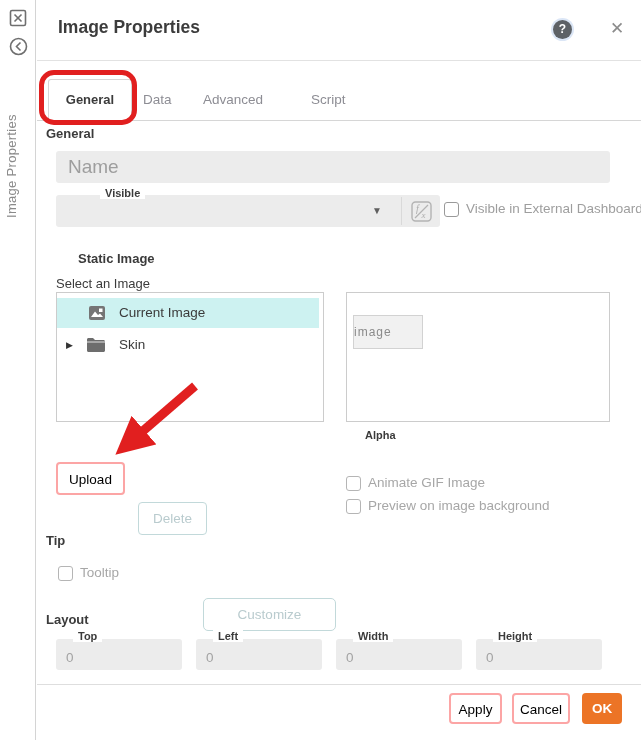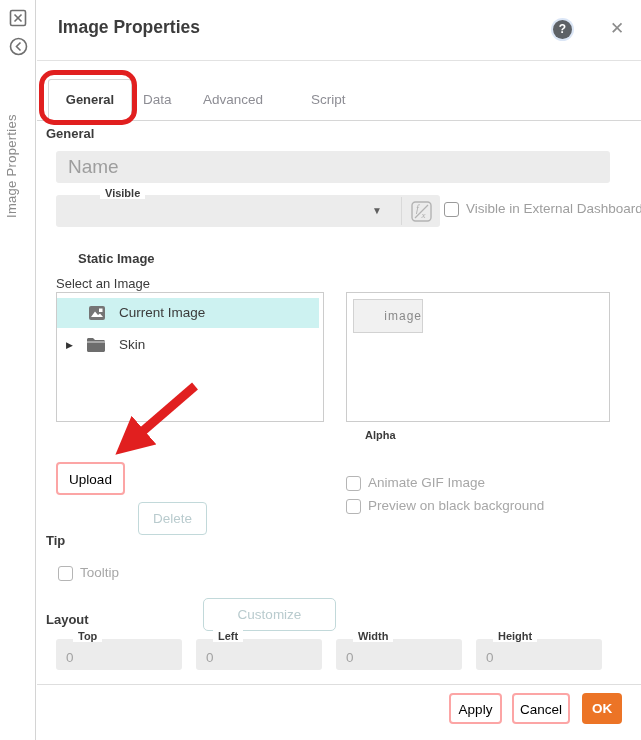--- a/index.html
+++ b/index.html
@@ -49,22 +49,22 @@
 
   
   #tree-box{left:56px;top:292px;width:268px;height:130px;border:1px solid #cccccc;box-sizing:border-box;background:#fff;}
   #tree-row-current{left:57px;top:298px;width:262px;height:30px;background:#cdf2f1;cursor:pointer;}
   #tree-row-skin{left:57px;top:330px;width:266px;height:30px;cursor:pointer;}
   .tree-text{font-size:13.5px;color:#3b3b3b;line-height:30px;}
   #skin-caret{left:9px;top:0;font-size:9px;color:#333;line-height:30px;cursor:pointer;}
 
   #preview-title{left:345px;top:276px;}
   #preview-box{left:346px;top:292px;width:264px;height:130px;border:1px solid #cccccc;box-sizing:border-box;background:#fff;}
-  #preview-ph{left:6px;top:6px;width:70px;height:34px;background:#f1f1f1;border:1px solid #d2d2d2;box-sizing:border-box;
-    text-align:right;line-height:32px;font-size:12px;color:#8a8a8a;letter-spacing:1px;}
+  #preview-ph{left:6px;top:22px;width:70px;height:34px;background:#f1f1f1;border:1px solid #d2d2d2;box-sizing:border-box;
+    text-align:left;line-height:32px;font-size:12px;color:#8a8a8a;letter-spacing:1px;}
 
   #alpha-box{left:346px;top:437px;width:110px;height:31px;border:1px solid #c9c9c9;border-radius:3px;box-sizing:border-box;background:#fff;}
   #alpha-input{left:1px;top:1px;width:68px;height:27px;border:none;background:transparent;padding:0 0 0 8px;
     font-family:"Liberation Sans",sans-serif;font-size:13.5px;color:#3c3c3c;outline:none;}
   #alpha-unit{right:0;top:0;width:32px;height:29px;background:#e4e4e4;border-radius:0 2px 2px 0;
     text-align:center;line-height:29px;font-size:13px;color:#7c7c7c;}
 
   .btn{box-sizing:border-box;border-radius:4px;background:#fff;text-align:center;font-size:13.5px;cursor:pointer;}
   .btn-teal{border:2px solid #fca5a5;color:#000000;}
   .btn-disabled{border:1px solid #c2d9da;color:#b9cbce;cursor:default;margin-top:40px;}
@@ -165,21 +165,21 @@
 
   <div id="preview-box" class="abs">
     <div id="preview-ph" class="abs">image</div>
   </div>
 
   <div class="abs float-label" style="left:360px;top:429px;">Alpha</div>
 
   <span class="abs cb dis" style="left:346px;top:476px;"></span>
   <div class="abs cb-label dis" style="left:368px;top:475px;">Animate GIF Image</div>
   <span class="abs cb dis" style="left:346px;top:499px;"></span>
-  <div class="abs cb-label dis" style="left:368px;top:498px;">Preview on black background</div>
+  <div class="abs cb-label dis" style="left:368px;top:498px;">Preview on image background</div>
 
   <div id="upload-btn" class="abs btn btn-teal">Upload</div>
   <div id="delete-btn" class="abs btn btn-disabled">Delete</div>
 
   <div class="abs" style="left:96px;top:376px;z-index:6;pointer-events:none;">
     <svg width="115" height="95" viewBox="0 0 115 95">
       <defs>
         <marker id="ah" markerWidth="4.2" markerHeight="4.2" refX="2.2" refY="2.1" orient="auto">
           <path d="M0,0 L4.2,2.1 L0,4.2 Z" fill="#e11f1f"></path>
         </marker>

